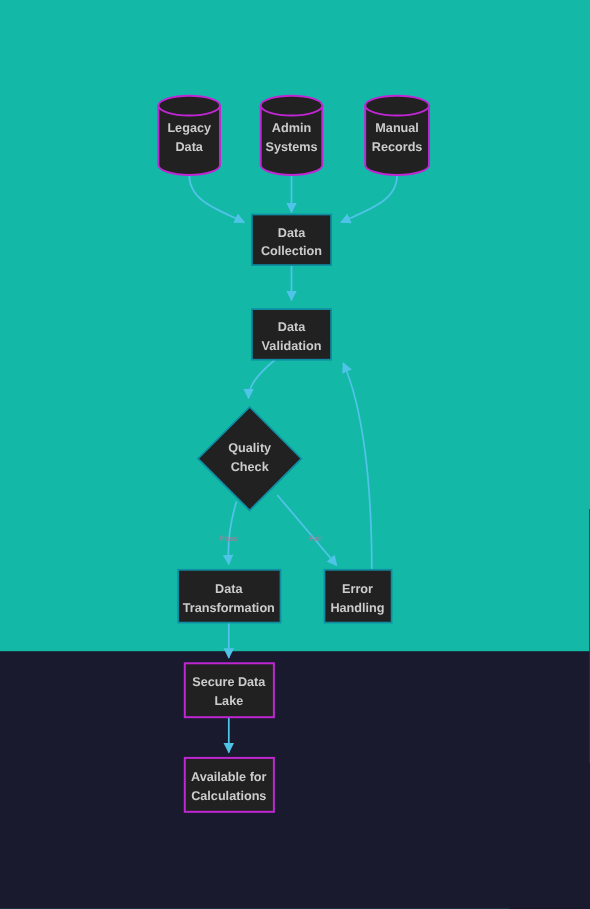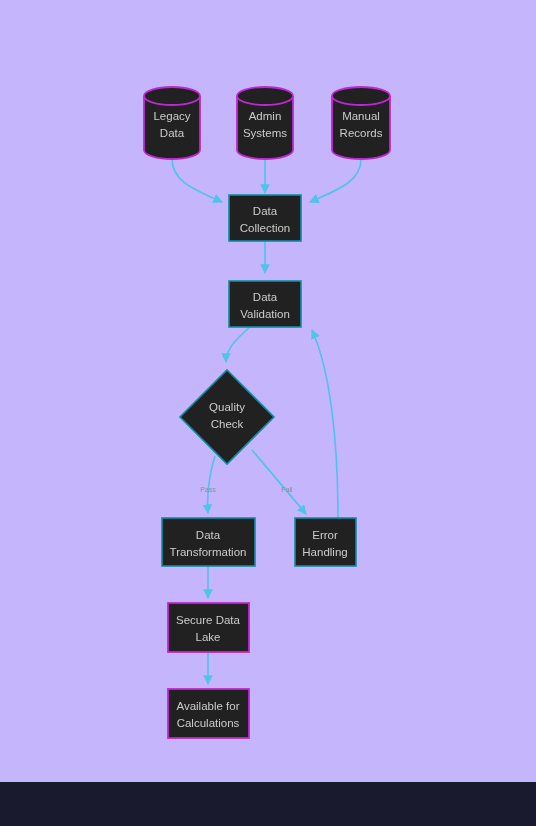--- a/index.html
+++ b/index.html
@@ -10,22 +10,23 @@
   }
   body {
     width: 536px;
     height: 826px;
     overflow: hidden;
     font-family: "Liberation Sans", sans-serif;
   }
   #diagram-root {
     position: relative;
     width: 536px;
-    height: 782px;
-    background: #c4b5fd;
+    height: 592px;
+    background: #14b8a6;
+    font-weight: bold;
   }
   svg#flow-svg {
     position: absolute;
     top: 0;
     left: 0;
     width: 536px;
     height: 826px;
     display: block;
   }
   .node-label {

